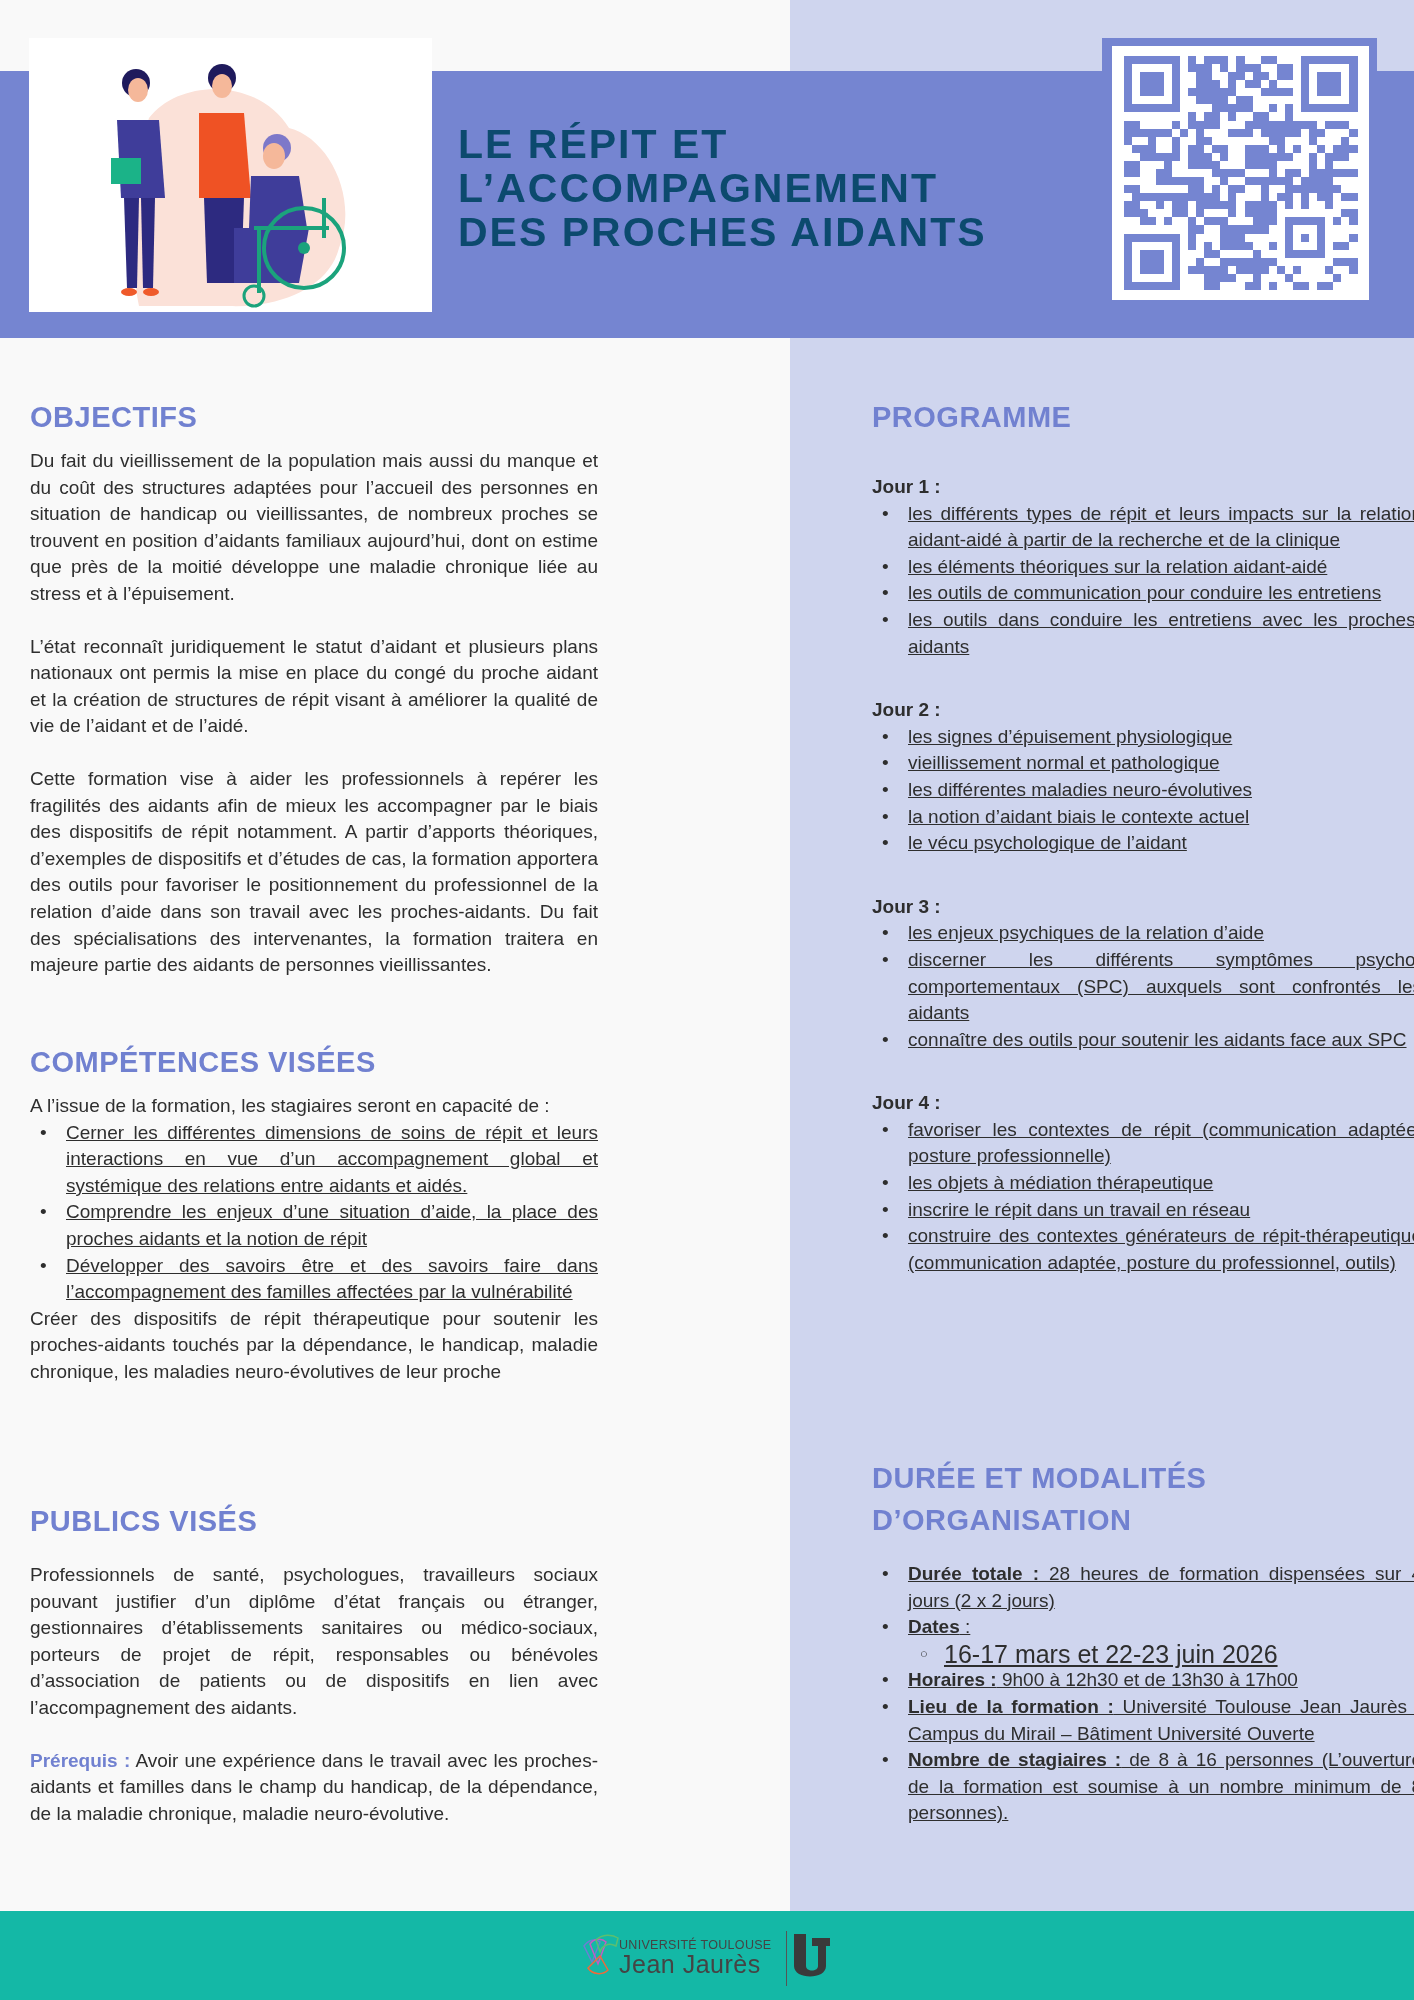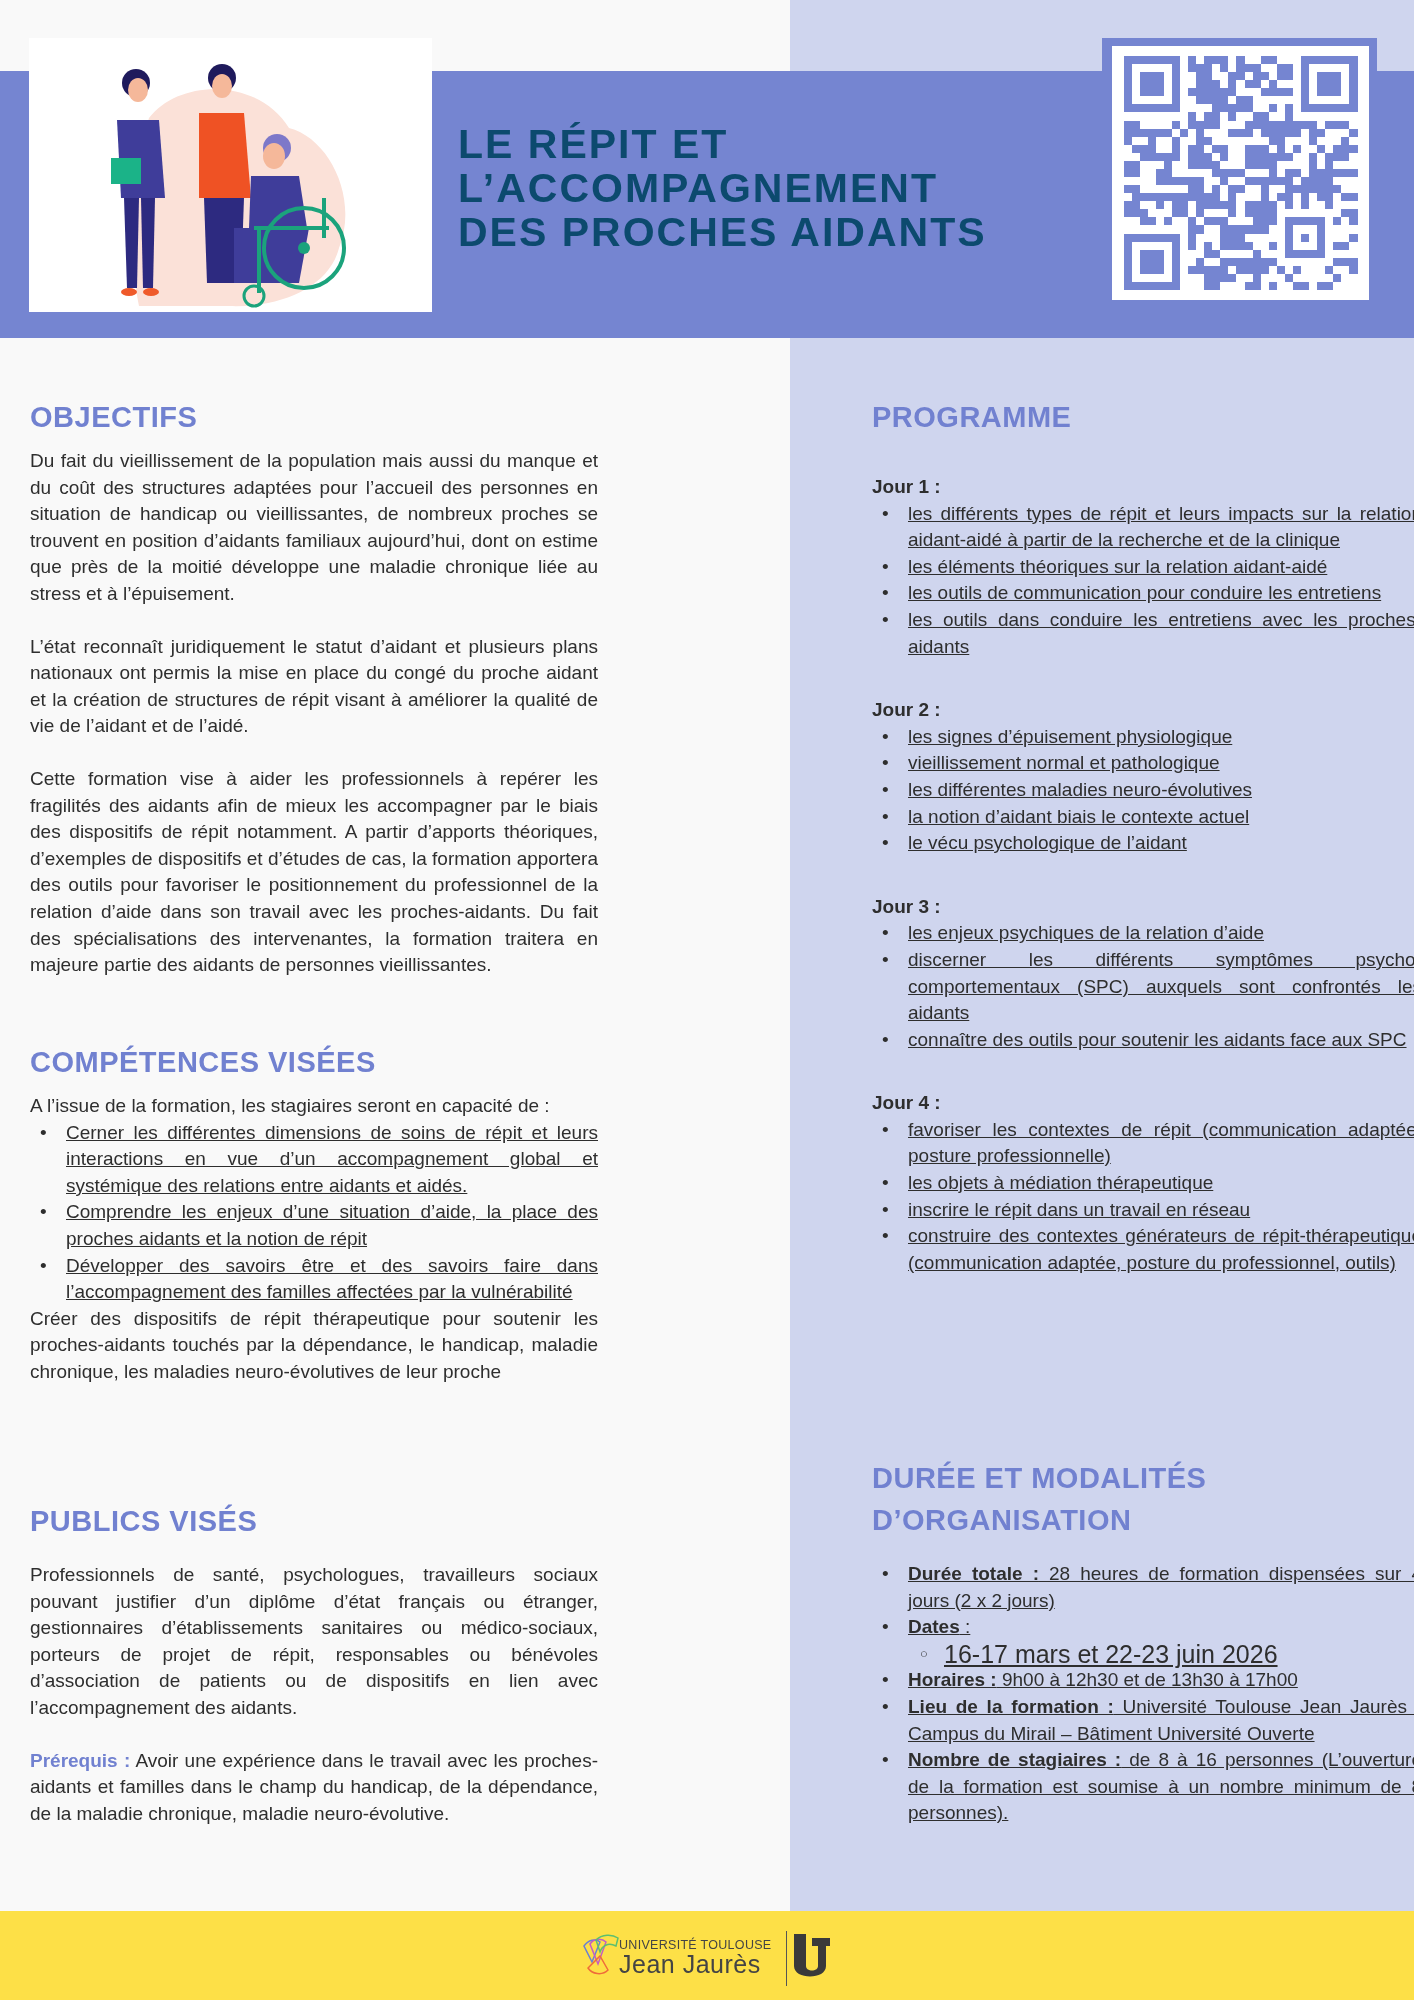--- a/index.html
+++ b/index.html
@@ -55,21 +55,21 @@
   ul.sub-list { list-style: none; }
   ul.sub-list li { position: relative; padding-left: 36px; font-size: 25px; line-height: 26.6px; }
   ul.sub-list li::before {
     content: "○"; position: absolute; left: 12px; top: 0; font-size: 13px;
   }
   .day-label { font-weight: bold; }
   .bold { font-weight: bold; }
   .accent { color: #7181d0; font-weight: bold; }
 
   .footer {
-    position: absolute; left: 0; top: 1911px; width: 1414px; height: 89px; background: #fde047; text-decoration: underline;
+    position: absolute; left: 0; top: 1911px; width: 1414px; height: 89px; background: #14b8a6; text-decoration: underline;
   }
   .logo { position: absolute; left: 578px; top: 13px; width: 260px; height: 70px; }
   .logo-text-top {
     position: absolute; left: 41px; top: 14px; font-size: 12.5px; color: #444; letter-spacing: 0.3px;
     font-family: "Liberation Sans", sans-serif; white-space: nowrap;
   }
   .logo-text-bottom {
     position: absolute; left: 41px; top: 26px; font-size: 25px; color: #444; letter-spacing: 0.5px;
     font-family: "Liberation Sans", sans-serif; white-space: nowrap;
   }

